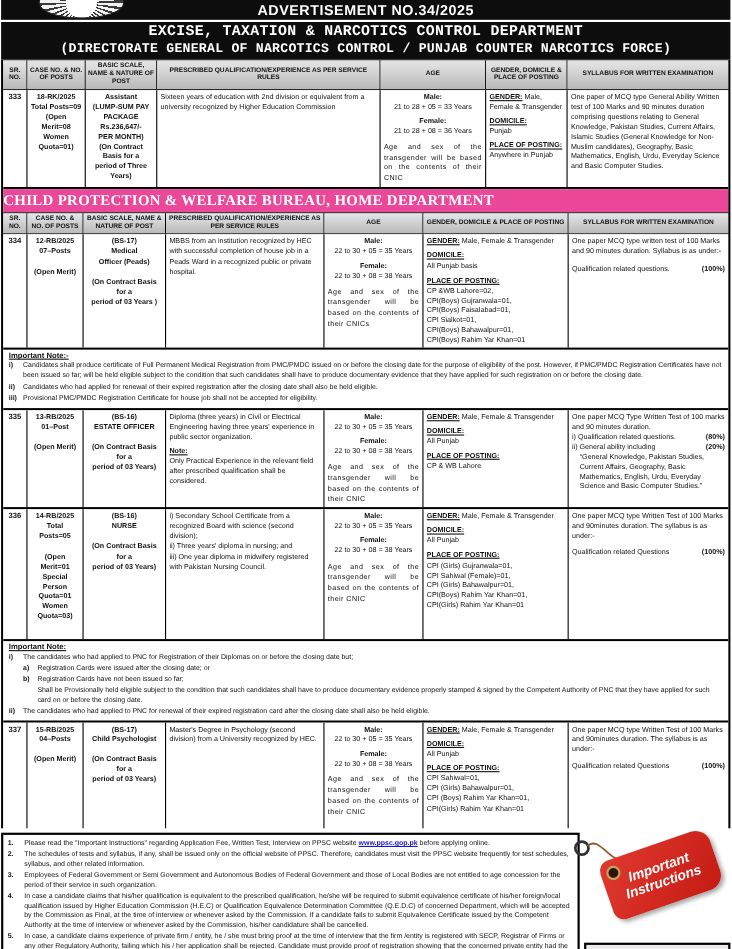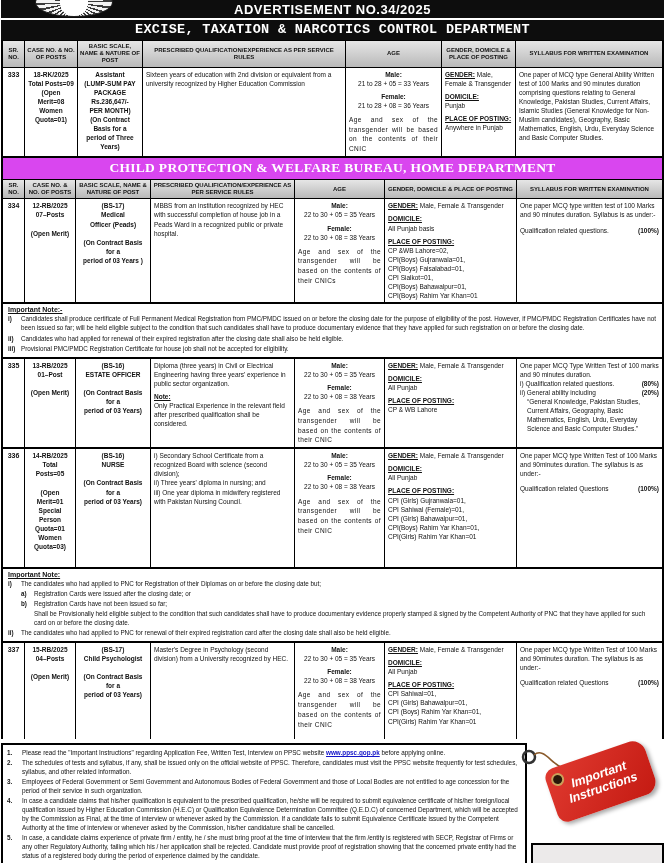--- a/index.html
+++ b/index.html
@@ -11,21 +11,21 @@
         font-weight:bold;font-size:13px;letter-spacing:.5px;position:relative;text-align:right;}
   .emblem{position:absolute;left:34px;top:-12px;width:76px;height:27px;border-radius:50%;
           background:radial-gradient(circle at 50% 50%, #fff 0 34%, rgba(255,255,255,0) 35%),
                      repeating-conic-gradient(#f2f2f2 0 6deg, #3a3a3a 6deg 10deg);
           border:1px solid #222;}
   .gap{height:2px;background:#fff;}
   .bar2{background:#0d0d0d;color:#fff;text-align:center;padding:2px 0 3px;
         font-family:Liberation Mono, monospace;font-weight:bold;}
   .bar2 .l1{font-size:13.5px;letter-spacing:.3px;}
   .bar2 .l2{font-size:12px;letter-spacing:.2px;}
-  .dept2{background:#d946ef;color:#fff;text-align:center;font-family:"Liberation Serif", serif;
+  .dept2{background:#ec4899;color:#fff;font-family:"Liberation Serif", serif;
          font-weight:bold;font-size:13.5px;padding:2px 0 3px;letter-spacing:.3px;}
 
   
   .main{border-left:2px solid #000;border-right:2px solid #000;}
   .thead{display:grid;border-bottom:1px solid #000;border-top:1px solid #000;}
   .th{background:linear-gradient(#e6e6e6,#b9b9b9);border-right:1px solid #000;
       font-weight:bold;font-size:6px;line-height:1.2;text-align:center;
       display:flex;align-items:center;justify-content:center;padding:2px 2px;}
   .th:last-child{border-right:none;}
   .trow{display:grid;border-bottom:2px solid #000;background:#fff;}
@@ -75,20 +75,21 @@
 
 <div class="page">
 
   <div class="bar1">
     <div class="emblem"></div>
     <span>ADVERTISEMENT NO.34/2025</span>
   </div>
   <div class="gap"></div>
   <div class="bar2">
     <div class="l1">EXCISE, TAXATION &amp; NARCOTICS CONTROL DEPARTMENT</div>
+    <div class="l2">(DIRECTORATE GENERAL OF NARCOTICS CONTROL / PUNJAB COUNTER NARCOTICS FORCE)</div>
   </div>
 
   <div class="main">
 
     <div class="thead colsA">
       <div class="th">SR. NO.</div>
       <div class="th">CASE NO. &amp; NO. OF POSTS</div>
       <div class="th">BASIC SCALE, NAME &amp; NATURE OF POST</div>
       <div class="th">PRESCRIBED QUALIFICATION/EXPERIENCE AS PER SERVICE RULES</div>
       <div class="th">AGE</div>

